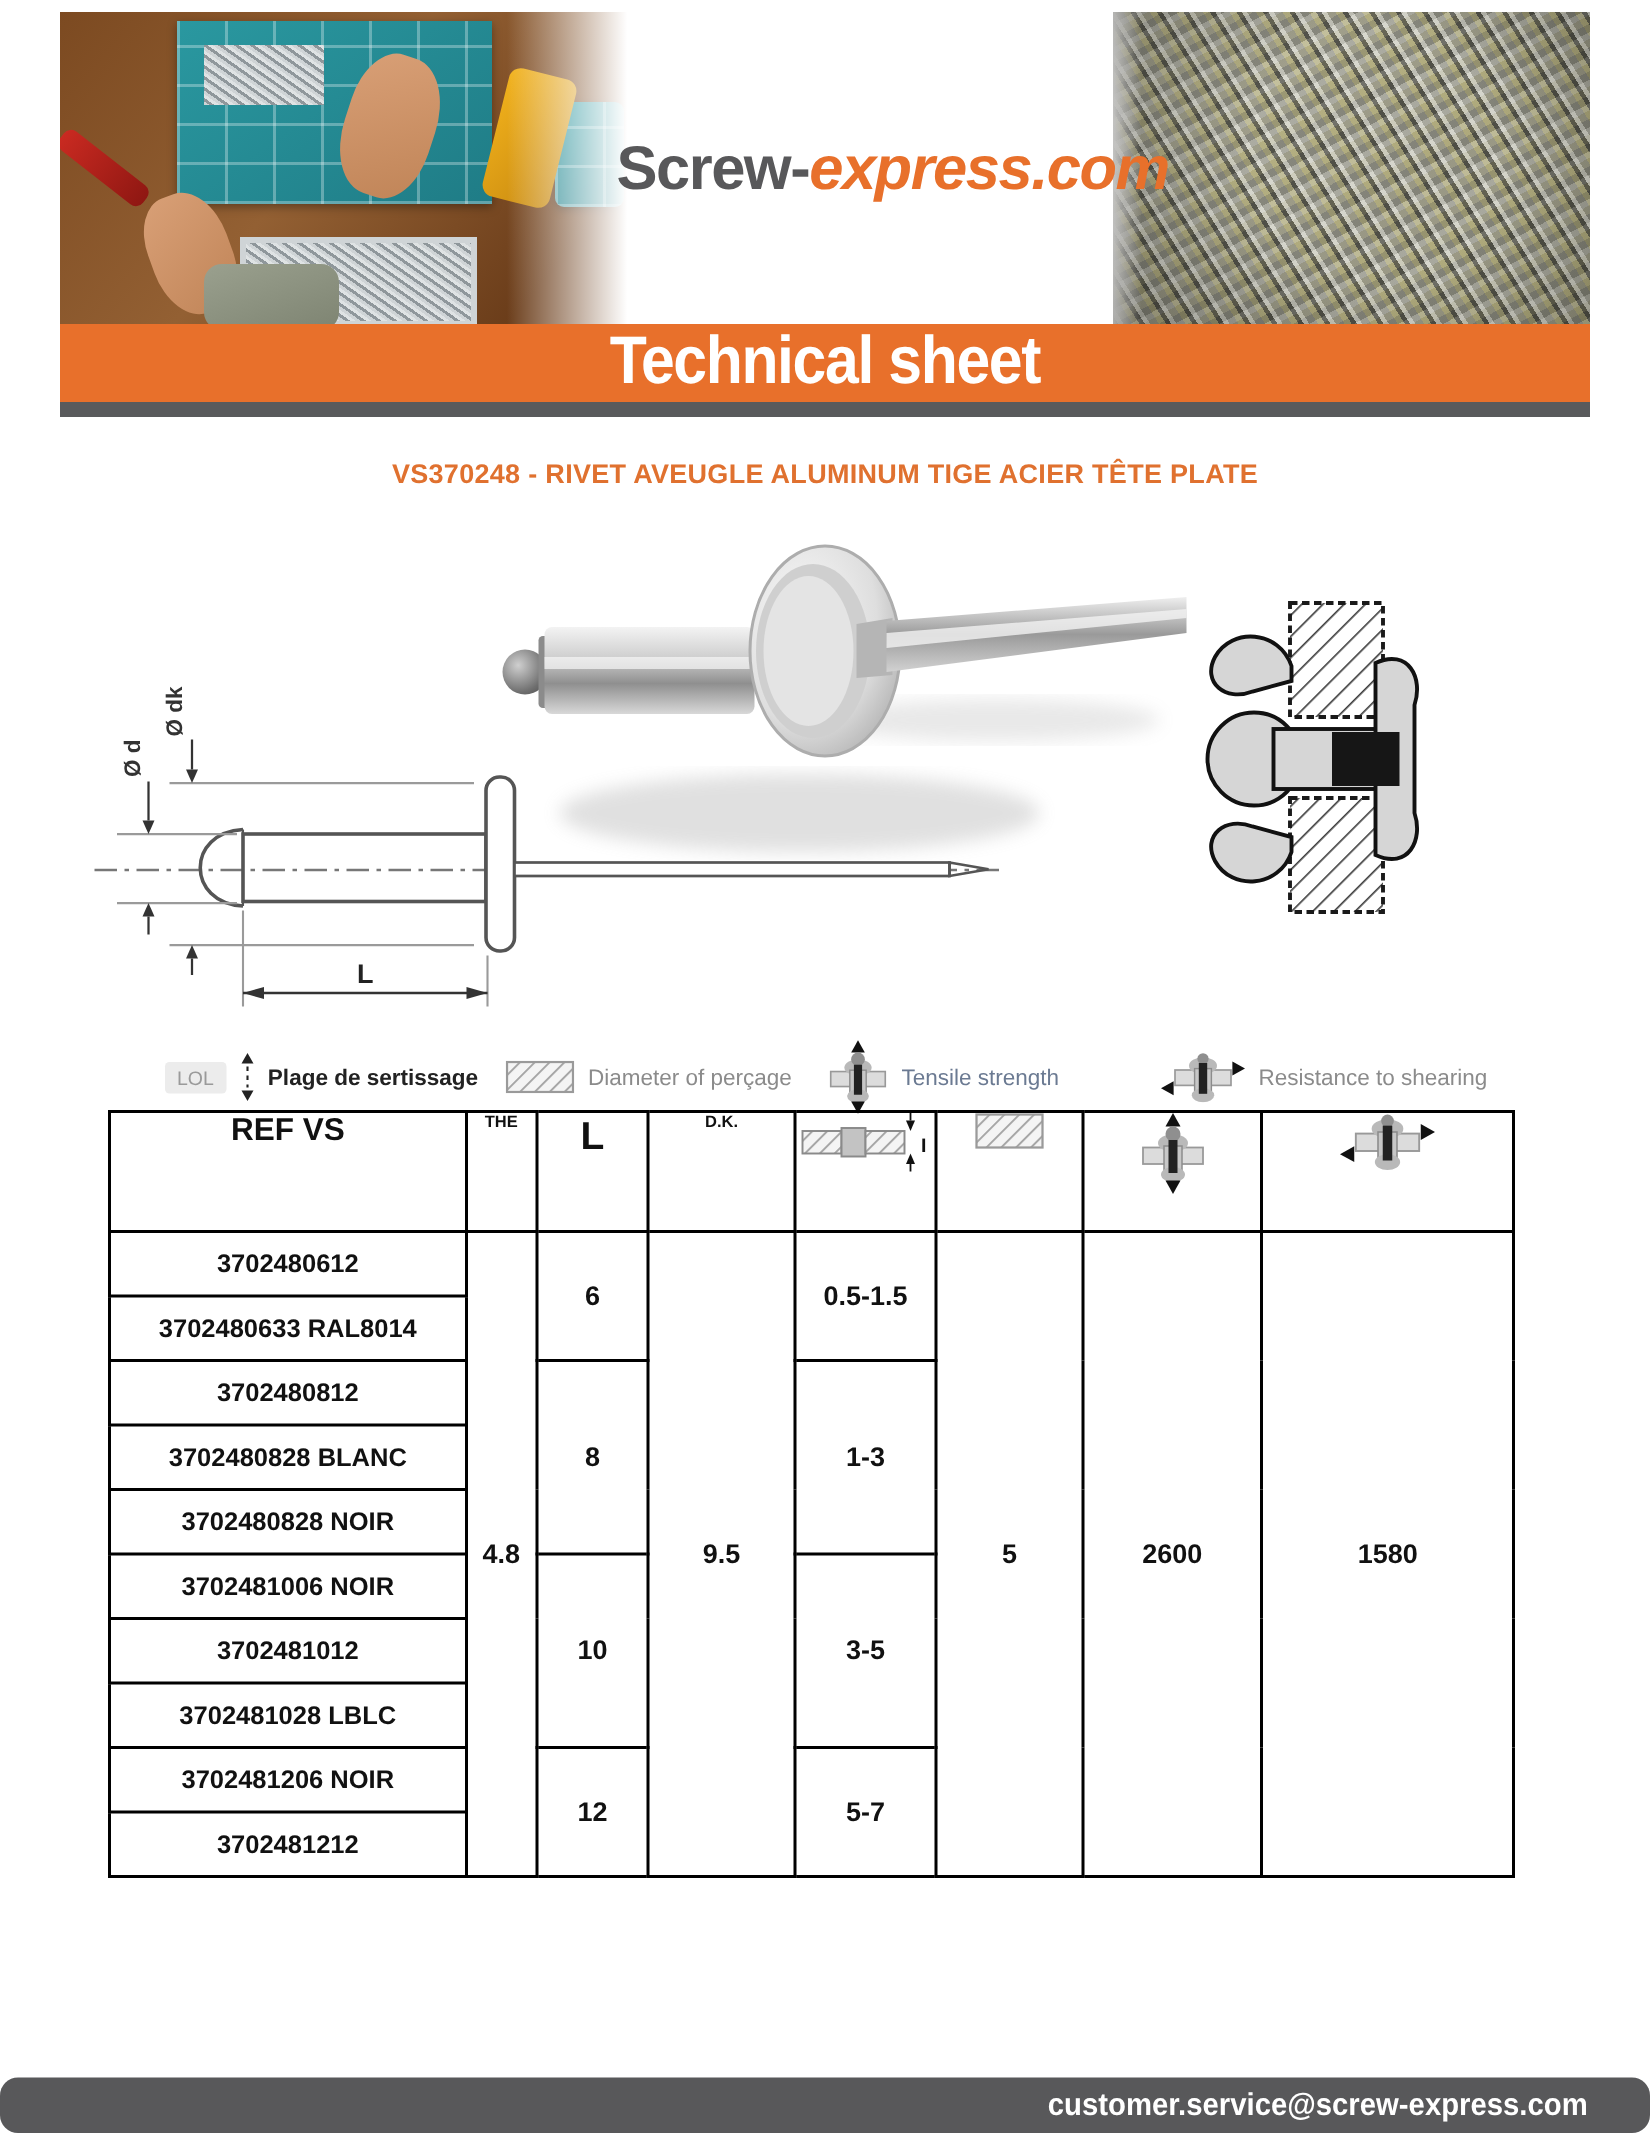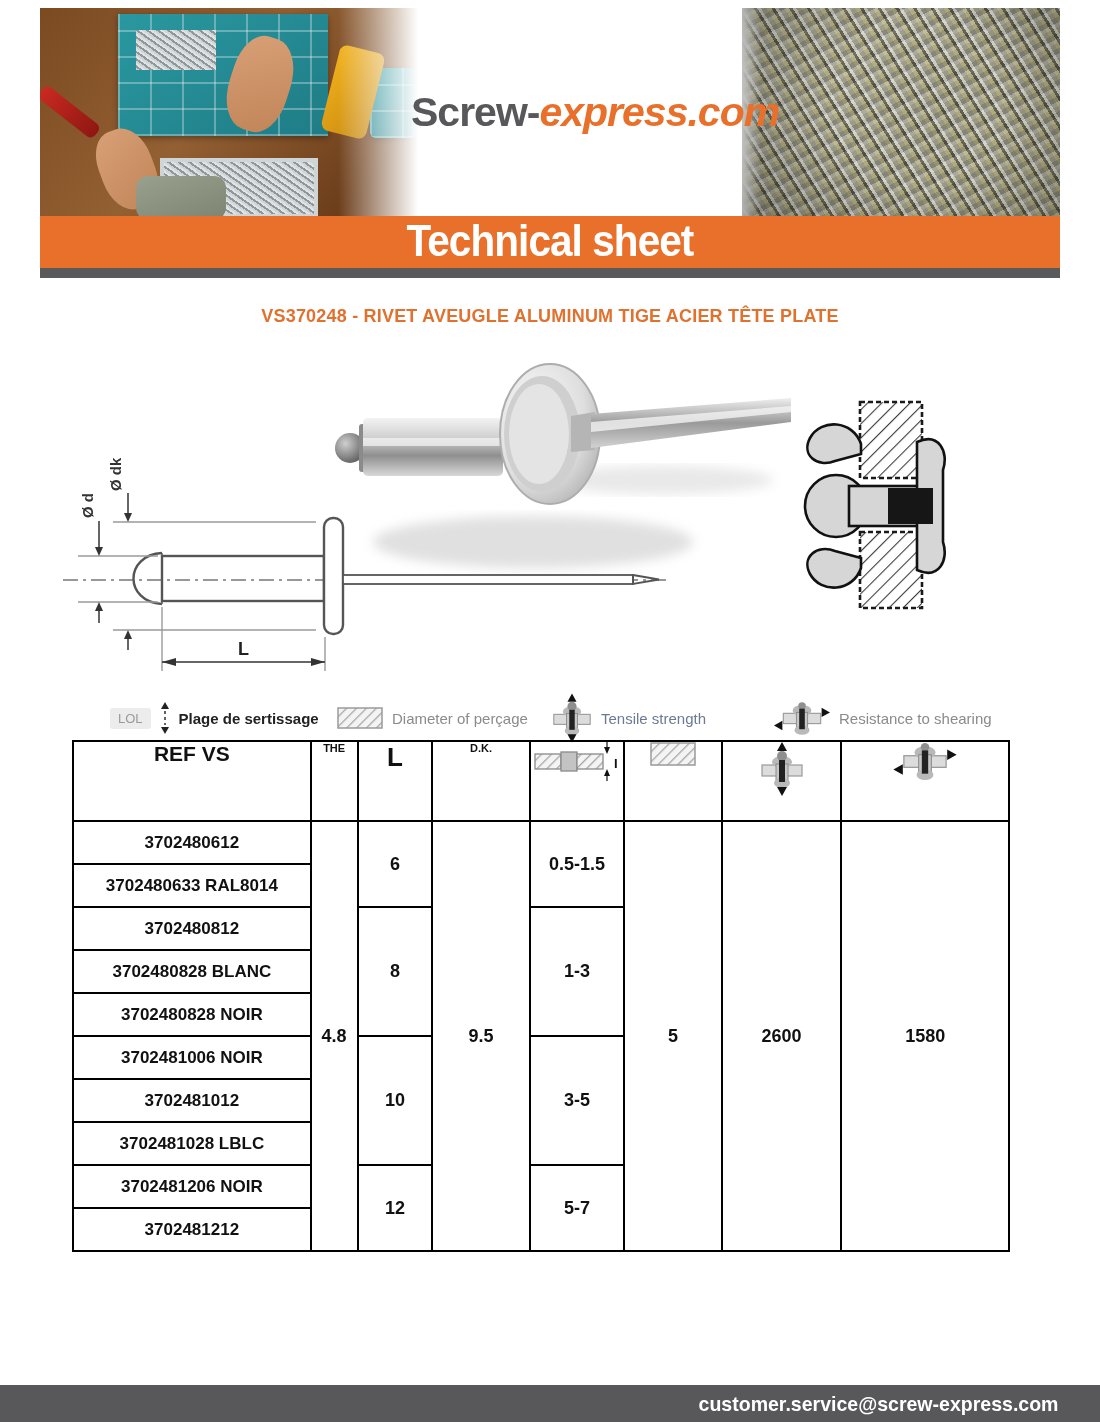--- a/index.html
+++ b/index.html
@@ -69,21 +69,21 @@
   .th-ref{font-size:21px;}
   .th-small{font-size:11px;font-weight:600;}
   .th-l{font-size:26px;}
   .spec-table tbody tr{height:43px;}
   .ref-cell{font-size:17px;font-weight:700;}
   .num-cell{font-size:18px;font-weight:700;}
 
   
   .availability{position:absolute;left:118px;top:1272px;font-size:21px;color:#151515;}
   .footer{position:absolute;left:0;top:1385px;width:1100px;height:37px;background:#58585a;
-          display:flex;align-items:center;justify-content:flex-end;padding-right:0;}
+          display:flex;align-items:center;justify-content:flex-end;padding-right:0;border-radius:12px;}
   .footer a{color:#fff;font-size:21px;font-weight:700;text-decoration:none;margin-right:28px;
           display:inline-block;transform:scaleX(.93);}
 </style>
 </head>
 <body>
 
 <svg width="0" height="0" style="position:absolute" aria-hidden="true">
   <defs>
     <pattern id="hatchGray" width="7" height="7" patternTransform="rotate(45)" patternUnits="userSpaceOnUse">
       <rect width="7" height="7" fill="#f4f4f4"></rect>

